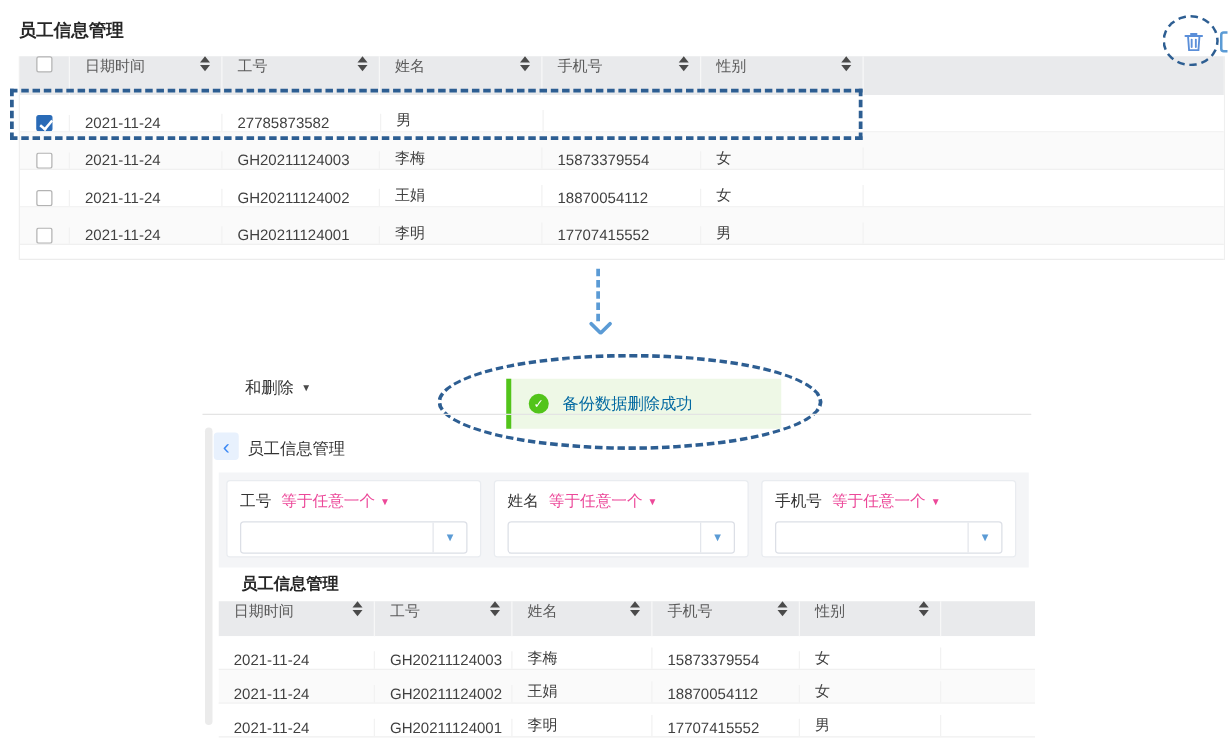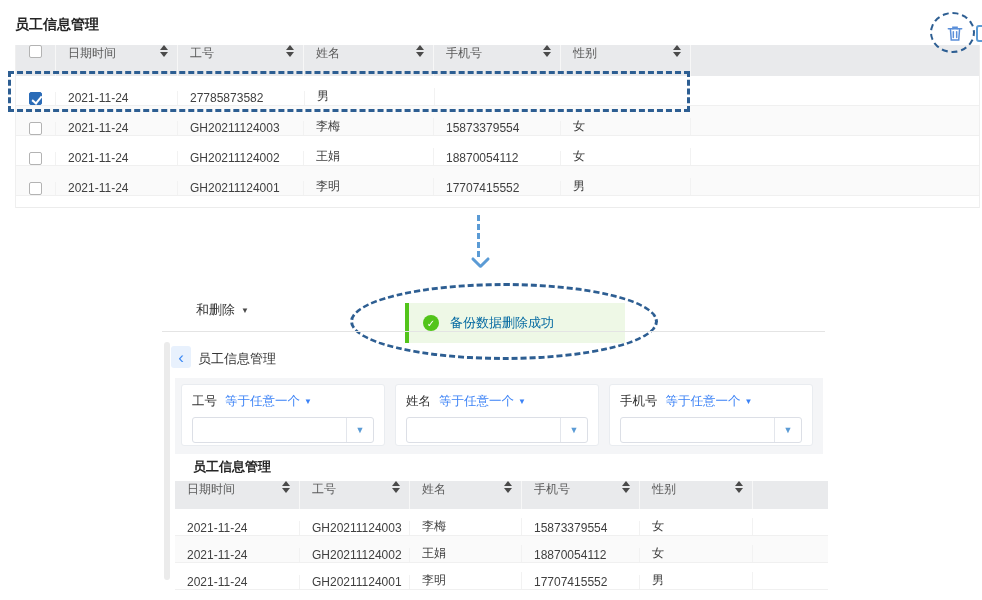--- a/index.html
+++ b/index.html
@@ -78,21 +78,21 @@
                  display:flex; align-items:center; justify-content:center; border-radius:3px;
                  font-size:17px; line-height:1; cursor:pointer; }
   #backLabel { left:198px; top:350px; font-size:13px; color:#333; }
 
   #filterStrip { left:175px; top:378px; width:648px; height:76px; background:#f4f5f7; }
   .fcard { position:absolute; top:384px; width:204px; height:62px; background:#fff;
            border:1px solid #e9ecf0; border-radius:3px; padding:8px 10px; }
   .fc1 { left:181px; } .fc2 { left:395px; } .fc3 { left:609px; }
   .frow1 { display:flex; align-items:center; gap:8px; font-size:12.5px; }
   .frow1 .flabel { color:#333; }
-  .fop { color:#3b82f6; display:flex; align-items:center; gap:4px; cursor:pointer; }
+  .fop { color:#ec4899; display:flex; align-items:center; gap:4px; cursor:pointer; }
   .fop .caret { font-size:8px; }
   .fselect { margin-top:7px; height:26px; border:1px solid #dcdfe6; border-radius:3px;
              background:#fff; display:flex; align-items:stretch; cursor:pointer; }
   .fval { flex:1; }
   .farrow { width:27px; border-left:1px solid #e3e6ec; display:flex; align-items:center;
             justify-content:center; color:#5b9bd5; font-size:9px; }
 
   #panelTableTitle { left:193px; top:458px; font-size:13px; font-weight:bold; color:#262626; }
   #botTable { left:175px; top:481px; width:653px; }
   #botTable .thead { height:28px; }

